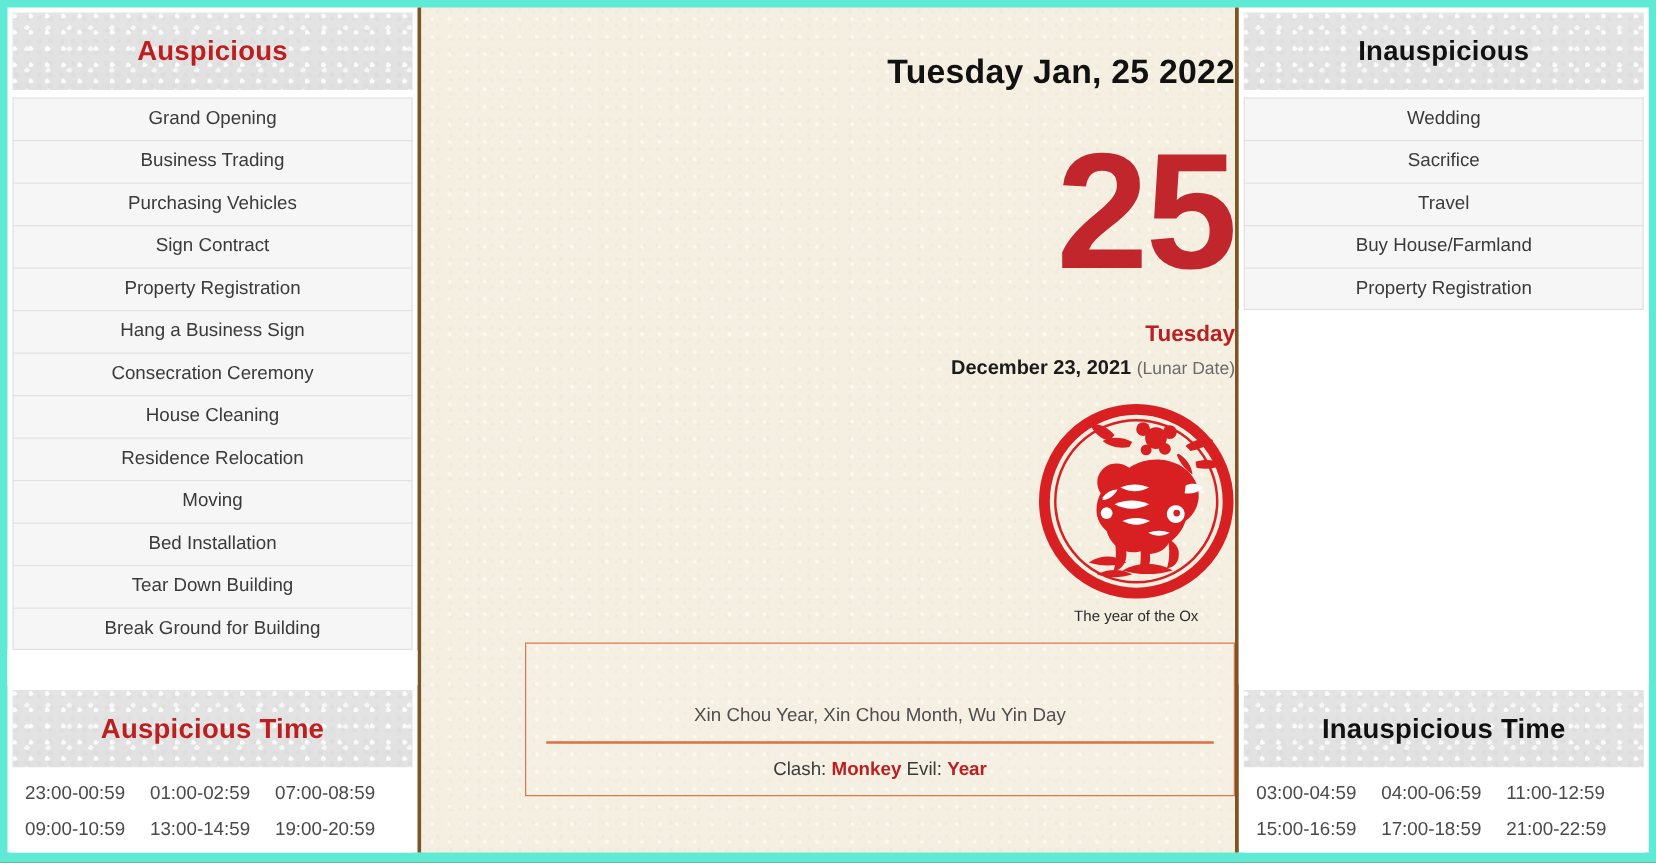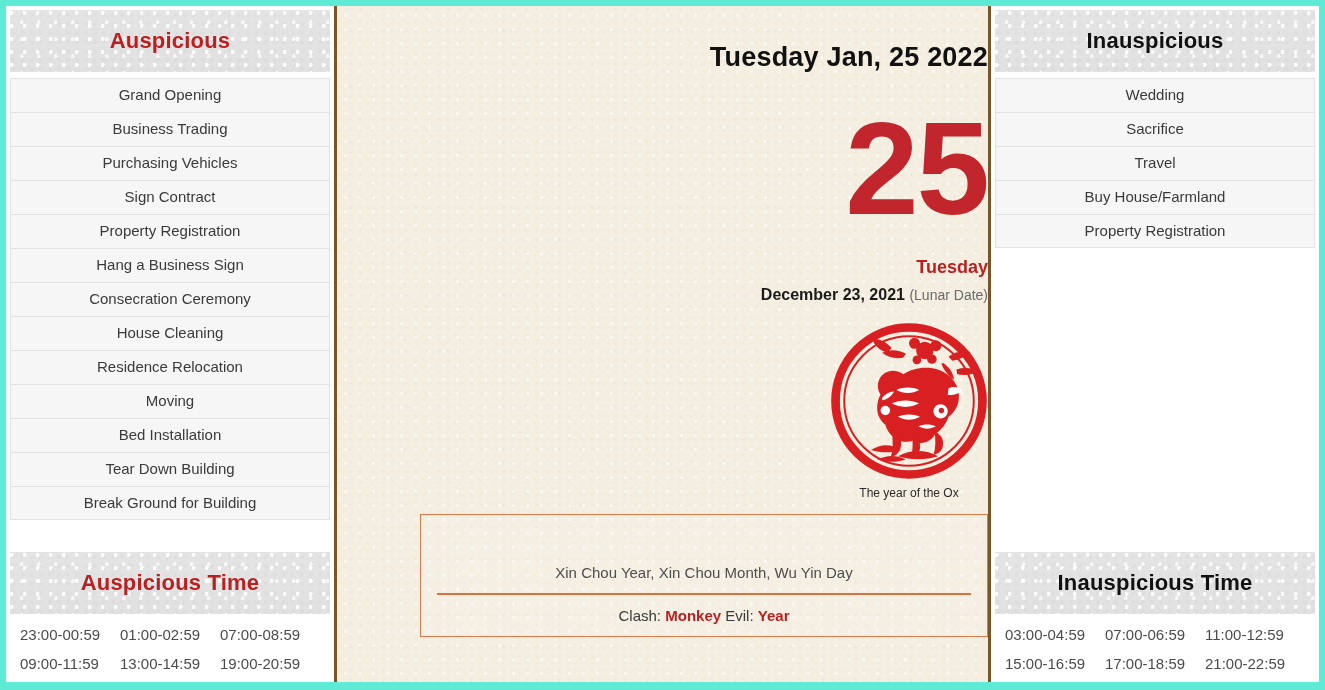--- a/index.html
+++ b/index.html
@@ -207,21 +207,21 @@
       <li>Break Ground for Building</li>
     </ul>
     <div class="panel-spacer"></div>
     <div class="panel-head time-head">
       <span class="panel-head-title red">Auspicious Time</span>
     </div>
     <div class="time-grid">
       <div class="time-cell">23:00-00:59</div>
       <div class="time-cell">01:00-02:59</div>
       <div class="time-cell">07:00-08:59</div>
-      <div class="time-cell">09:00-11:59</div>
+      <div class="time-cell">09:00-10:59</div>
       <div class="time-cell">13:00-14:59</div>
       <div class="time-cell">19:00-20:59</div>
     </div>
   </div>
 
   <div id="center-panel">
 
     <div id="full-date">Tuesday Jan, 25 2022</div>
 
     <div id="day-number">25</div>
@@ -297,21 +297,21 @@
       <li>Travel</li>
       <li>Buy House/Farmland</li>
       <li>Property Registration</li>
     </ul>
     <div class="panel-spacer"></div>
     <div class="panel-head time-head">
       <span class="panel-head-title black">Inauspicious Time</span>
     </div>
     <div class="time-grid">
       <div class="time-cell">03:00-04:59</div>
-      <div class="time-cell">07:00-06:59</div>
+      <div class="time-cell">04:00-06:59</div>
       <div class="time-cell">11:00-12:59</div>
       <div class="time-cell">15:00-16:59</div>
       <div class="time-cell">17:00-18:59</div>
       <div class="time-cell">21:00-22:59</div>
     </div>
   </div>
 
 </div>
 
 </body></html>

